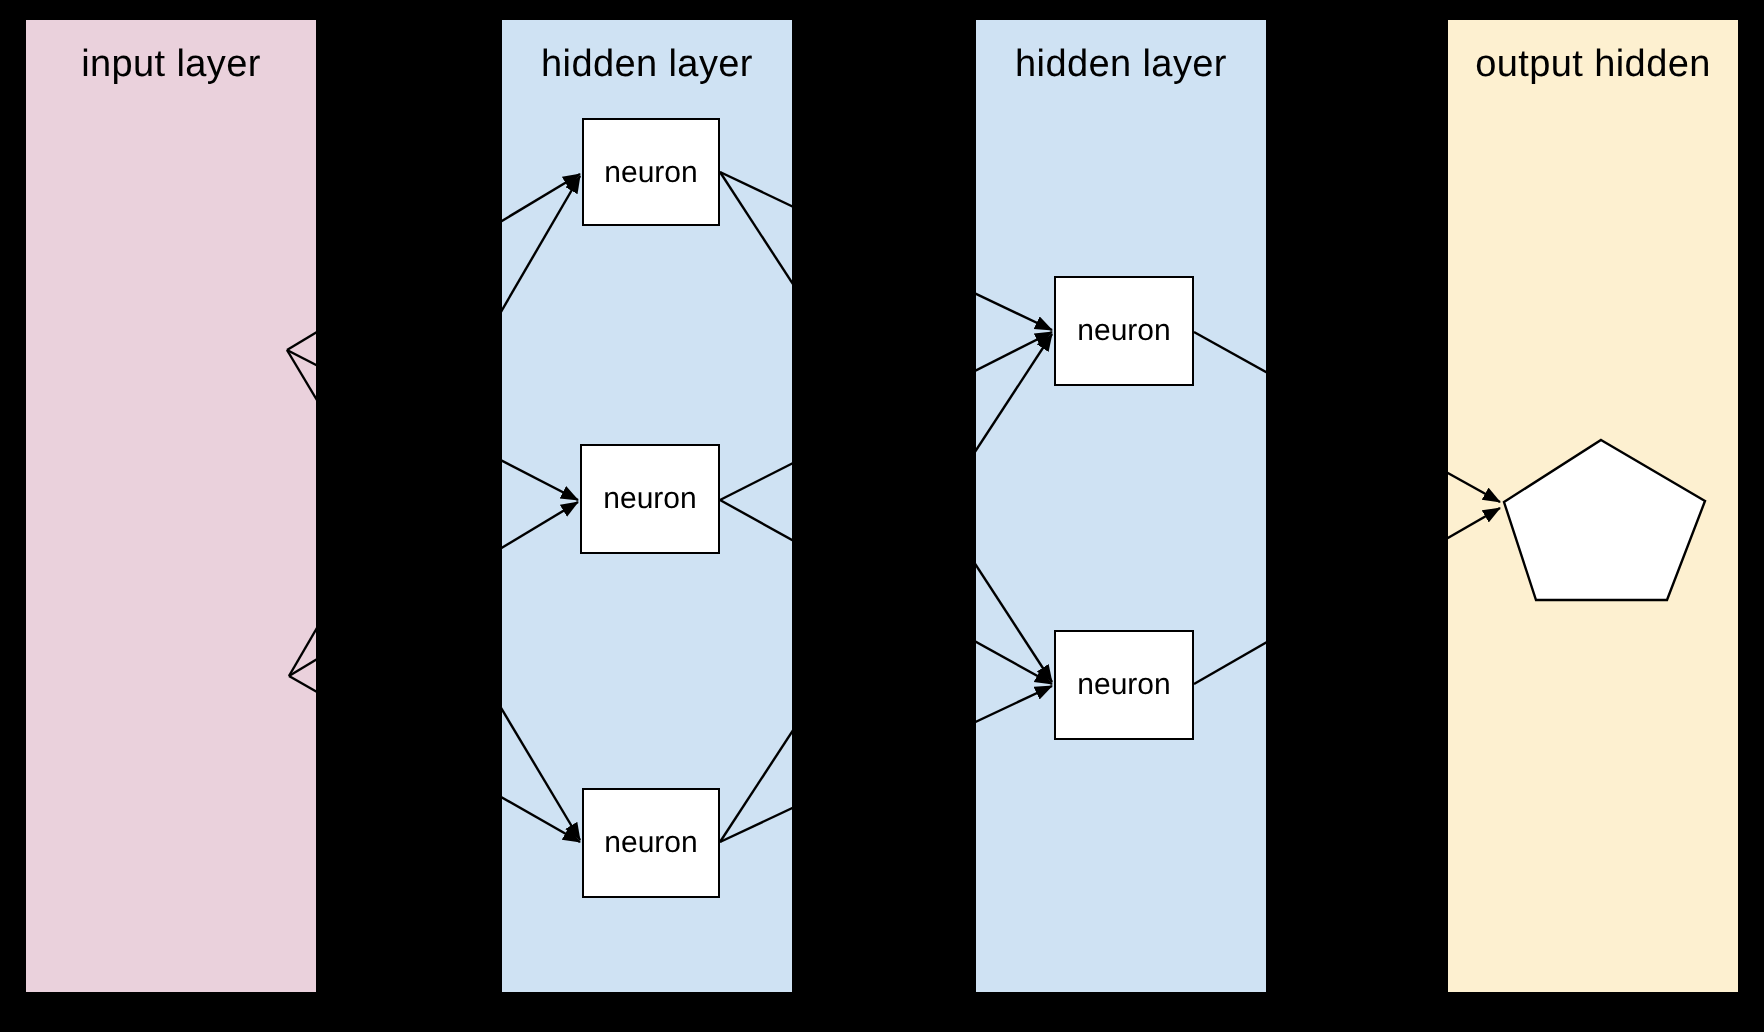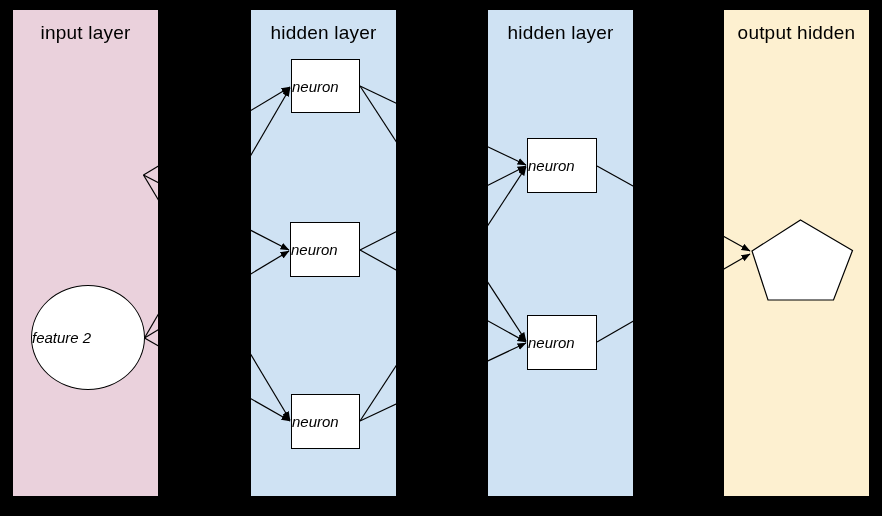--- a/index.html
+++ b/index.html
@@ -41,24 +41,24 @@
     z-index: 2;
     pointer-events: none;
   }
   .node {
     position: absolute;
     z-index: 3;
     background: #ffffff;
     border: 1px solid #000000;
     display: flex;
     align-items: center;
+    justify-content: center;
     font-size: 15px;
     color: #000000;
     box-sizing: border-box;
-    font-style: italic;
   }
   .node-circle { border-radius: 50%; }
   
   .n-f1 { left: 32px;  top: 120px; width: 111px; height: 110px; }
   .n-f2 { left: 31px;  top: 285px; width: 114px; height: 105px; }
   
   .n-h1n1 { left: 291px; top: 59px;  width: 69px; height: 54px; }
   .n-h1n2 { left: 290px; top: 222px; width: 70px; height: 55px; }
   .n-h1n3 { left: 291px; top: 394px; width: 69px; height: 55px; }
   
@@ -119,23 +119,20 @@
       <line x1="360" y1="250" x2="526" y2="166" marker-end="url(#arrow)"></line>
       <line x1="360" y1="250" x2="526" y2="342" marker-end="url(#arrow)"></line>
       <line x1="360" y1="421" x2="526" y2="167" marker-end="url(#arrow)"></line>
       <line x1="360" y1="421" x2="526" y2="343" marker-end="url(#arrow)"></line>
 
       <line x1="597" y1="166" x2="750" y2="251" marker-end="url(#arrow)"></line>
       <line x1="597" y1="342" x2="750" y2="254" marker-end="url(#arrow)"></line>
     </g>
   </svg>
 
-  <div class="node node-circle n-f2">
-    <span>feature 2</span>
-  </div>
 
   <div class="node n-h1n1">
     <span>neuron</span>
   </div>
   <div class="node n-h1n2">
     <span>neuron</span>
   </div>
   <div class="node n-h1n3">
     <span>neuron</span>
   </div>

